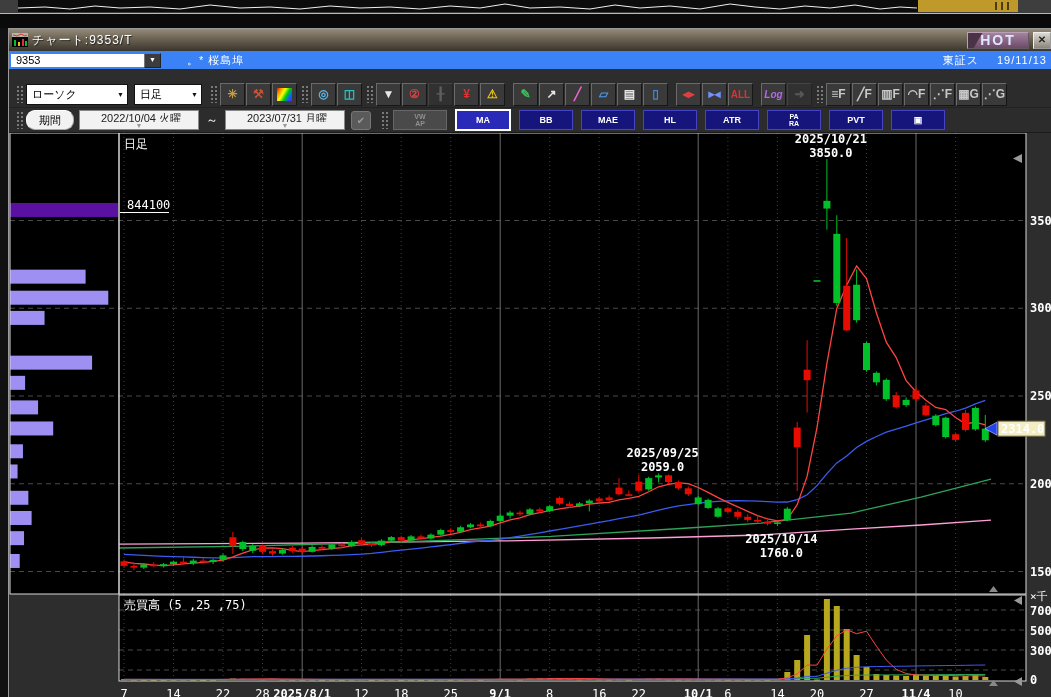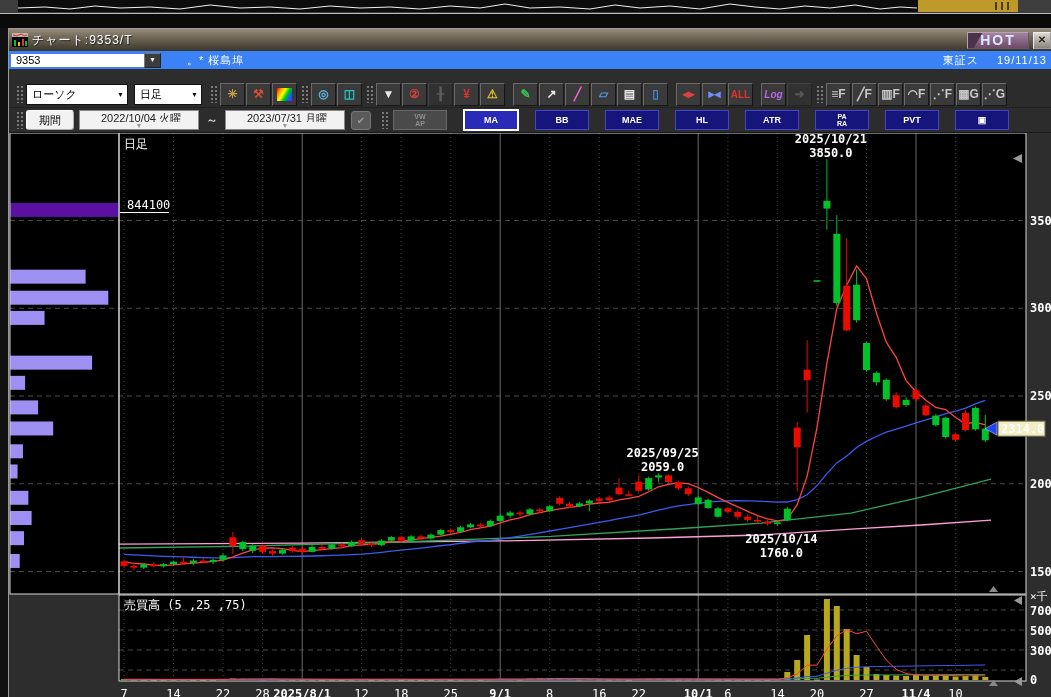--- a/index.html
+++ b/index.html
@@ -34,30 +34,30 @@
   .combo .val{flex:1;padding-left:5px;white-space:nowrap;overflow:hidden;}
   .combo .arr{width:13px;text-align:center;font-size:7px;color:#111;}
   #combo-type{width:100px;}  #combo-tf{width:66px;margin-left:6px;}
   .tbtn{width:23px;height:21px;margin-right:1px;background:#3a3a3a;border:1px solid;border-color:#6a6a6a #161616 #161616 #6a6a6a;
     display:flex;align-items:center;justify-content:center;font-size:11px;font-weight:bold;overflow:hidden;white-space:nowrap;}
   .tbtn.dis{opacity:.4;}
   .tbtn .rain{width:15px;height:13px;background:linear-gradient(120deg,#f00,#f90,#ff0,#0c0,#06f,#90f);}
   .tsep{width:7px;}
   
   #periodbar{height:24px;background:#2c2c2c;display:flex;align-items:center;padding-left:4px;border-bottom:1px solid #1a1a1a;}
-  #kikan-btn{width:46px;height:18px;background:#f2f2f2;border:1px outset #fff;border-radius:3px;color:#000;
+  #kikan-btn{width:46px;height:18px;background:#f2f2f2;border:1px outset #fff;border-radius:9px;color:#000;
     font-size:11px;text-align:center;line-height:18px;}
   .dcombo{width:118px;height:18px;background:#f2f2f2;border:1px solid #888;color:#222;font-size:11px;
     display:flex;align-items:center;margin-left:5px;flex-direction:column;}
   .dcombo .val{flex:1;padding-left:4px;white-space:nowrap;overflow:hidden;}
   .dcombo .arr{width:12px;font-size:7px;color:#999;text-align:center;}
   #tilde{color:#fff;font-size:12px;margin:0 2px 0 7px;}
   #apply-chk{width:18px;height:17px;margin-left:6px;background:#5a5a5a;border-radius:3px;border:1px solid #777;
     color:#9a9a9a;font-size:10px;text-align:center;line-height:17px;}
-  .ibtn{height:18px;min-width:24px;margin-right:16px;background:#15157c;border:1px solid #4444c4;color:#fff;
+  .ibtn{height:18px;min-width:24px;margin-right:8px;background:#15157c;border:1px solid #4444c4;color:#fff;
     font-size:9px;font-weight:bold;display:flex;flex-direction:column;align-items:center;justify-content:center;line-height:9px;padding:0 14px;}
   .ibtn.active{background:#2a2ab8;border:2px solid #fff;}
   .ibtn.dis{background:#4a4a4a;border-color:#666;color:#909090;}
   .ibtn .l2{font-size:7px;line-height:7px;}
   
   #chart-region{position:relative;height:581px;background:#2d2d2d;}
   #chart-svg{position:absolute;left:0;top:0;}
   #chart-svg text{font-family:"DejaVu Sans Mono",monospace;fill:#fff;}
 </style>
 </head>

